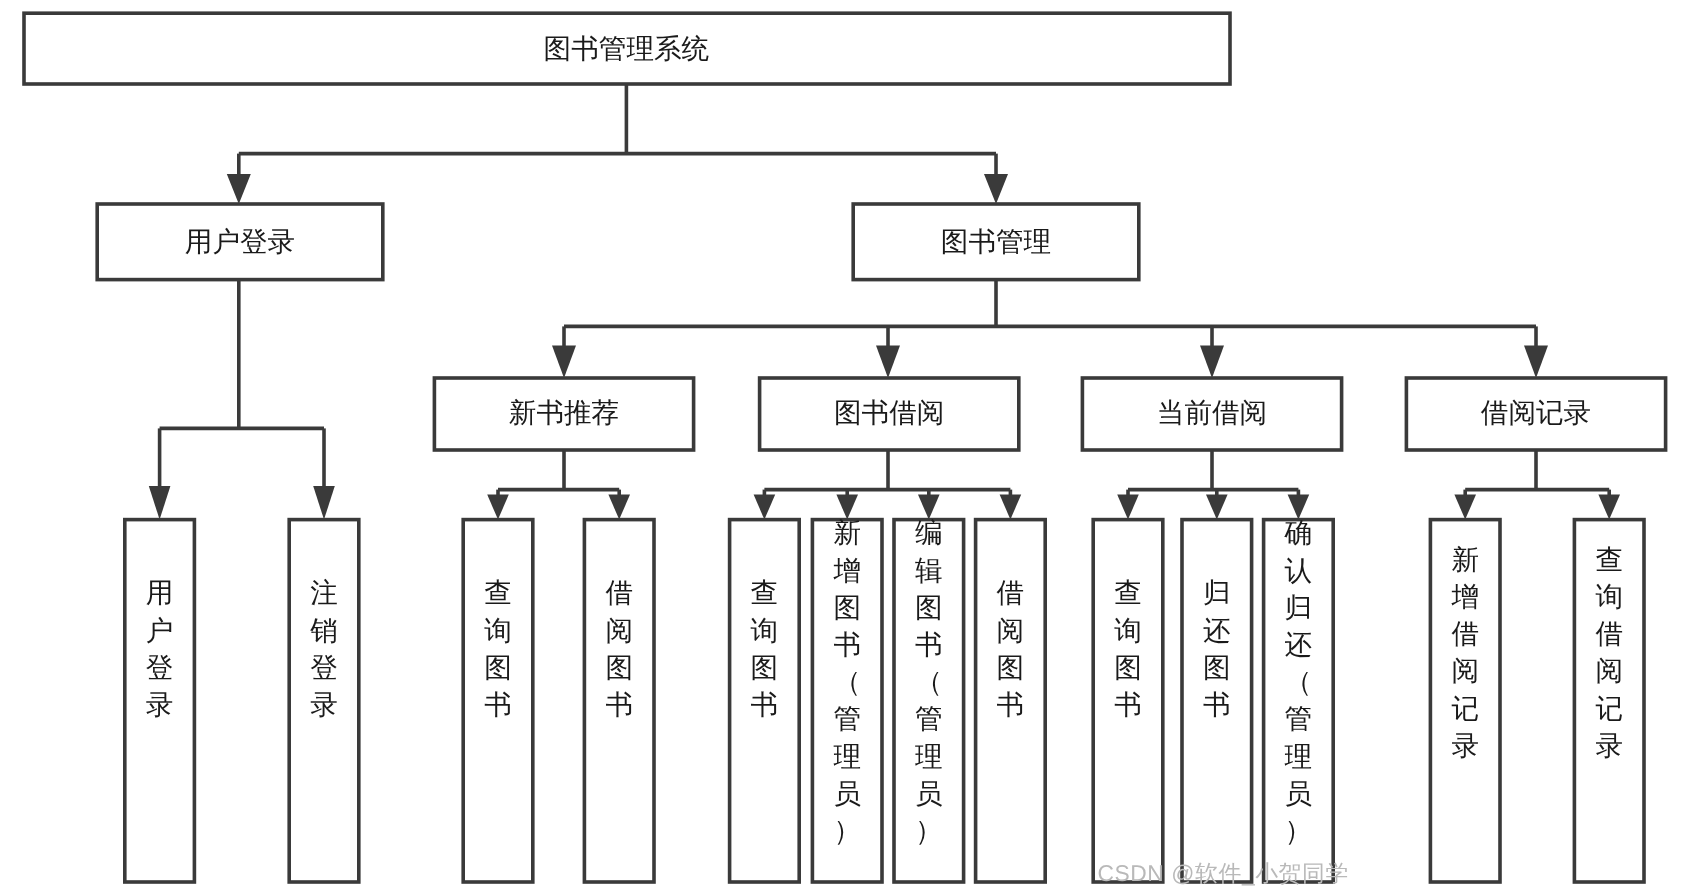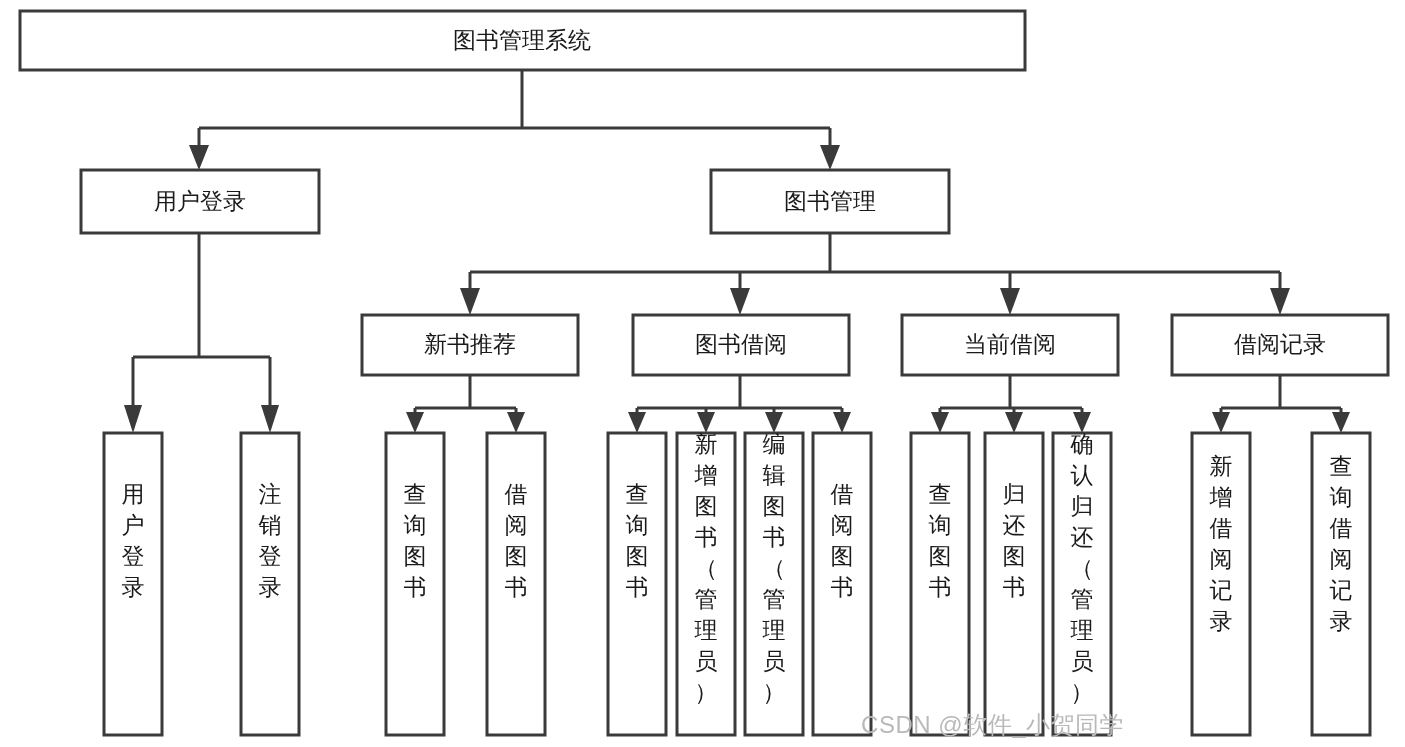--- a/index.html
+++ b/index.html
@@ -52,21 +52,21 @@
     font-family: "Liberation Sans", "DejaVu Sans", sans-serif;
     font-size: 23px;
     fill: #1a1a1a;
     text-anchor: middle;
   }
   .watermark-text {
     position: absolute;
     right: 8px;
     bottom: 6px;
     font-family: "Liberation Sans", "DejaVu Sans", sans-serif;
-    font-size: 24px;
+    font-size: 19px;
     color: #b9b9b9;
     white-space: nowrap;
     letter-spacing: 0.5px;
     user-select: none;
   }
 </style>
 </head>
 <body>
 
 <div id="diagram-root">

